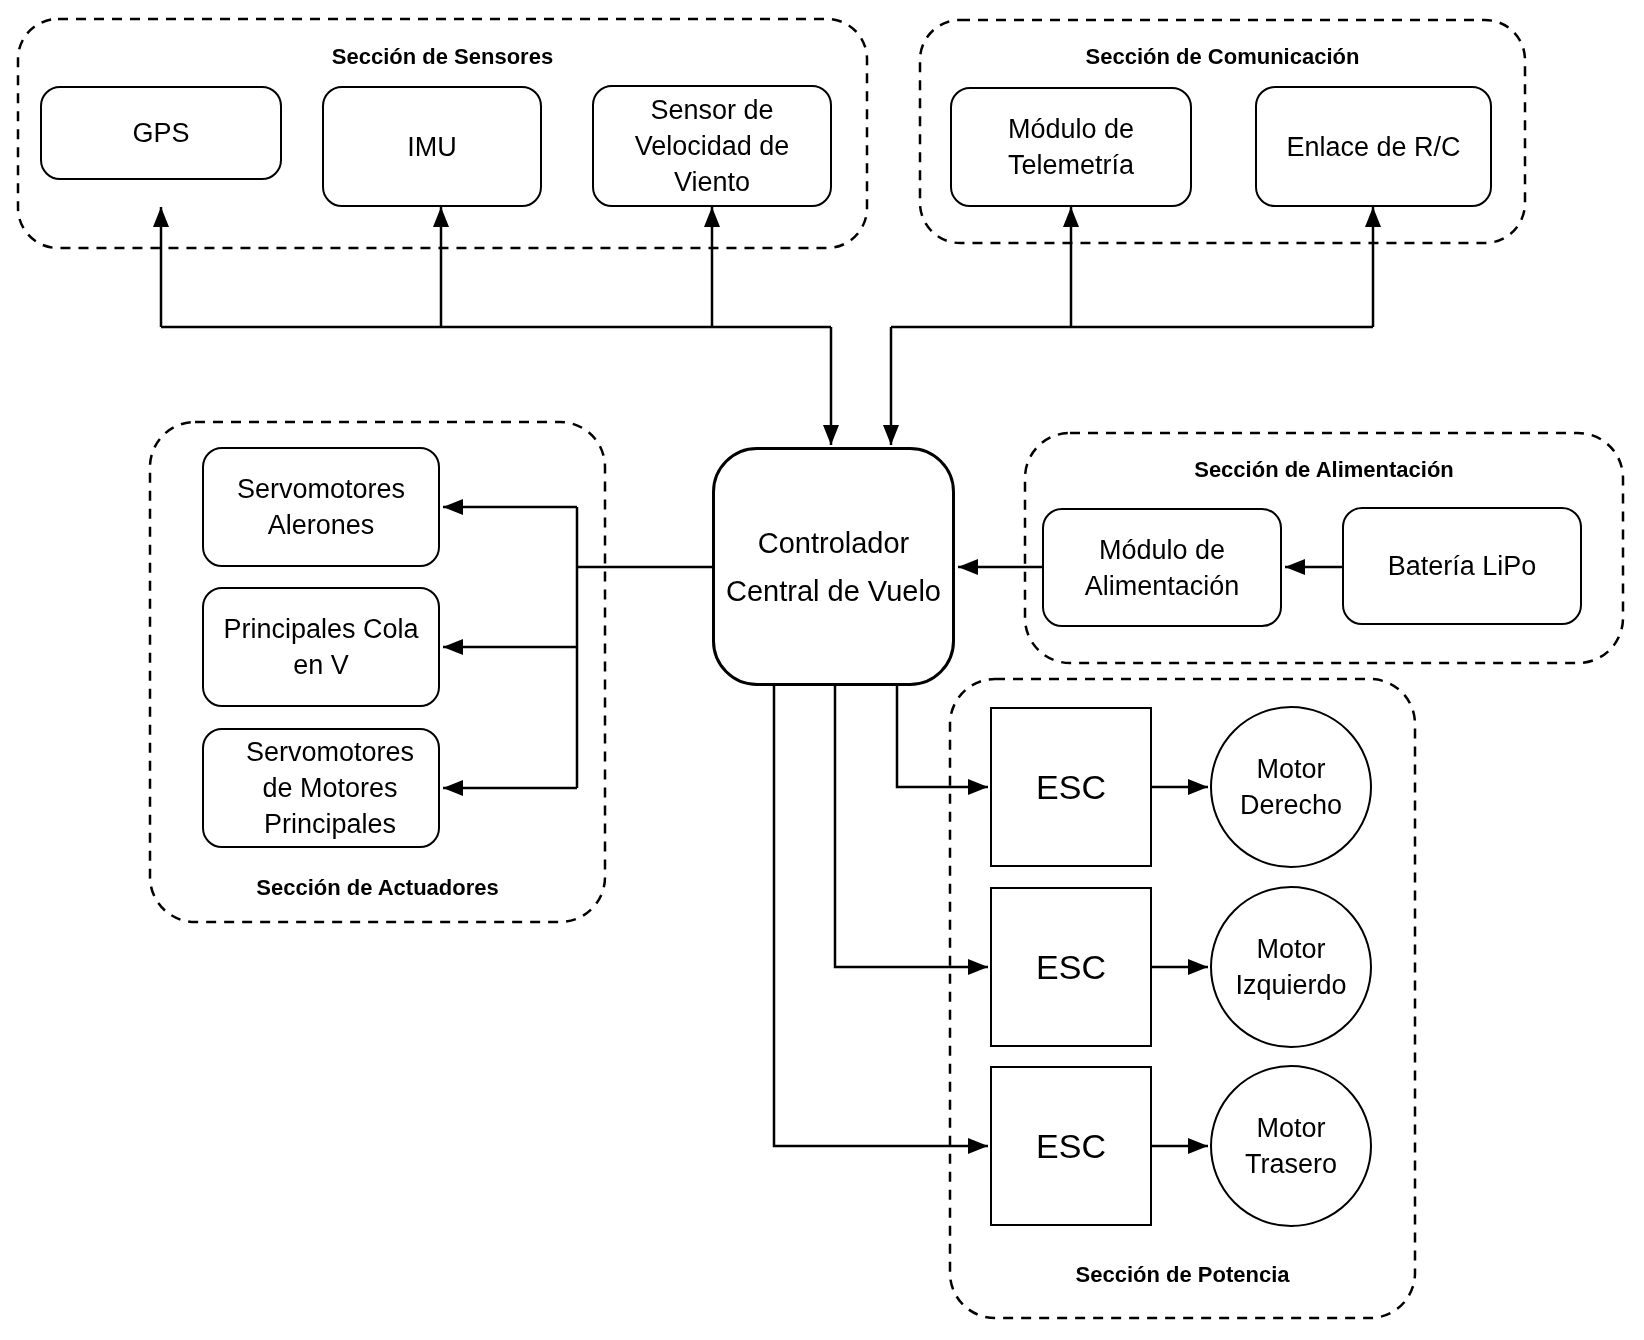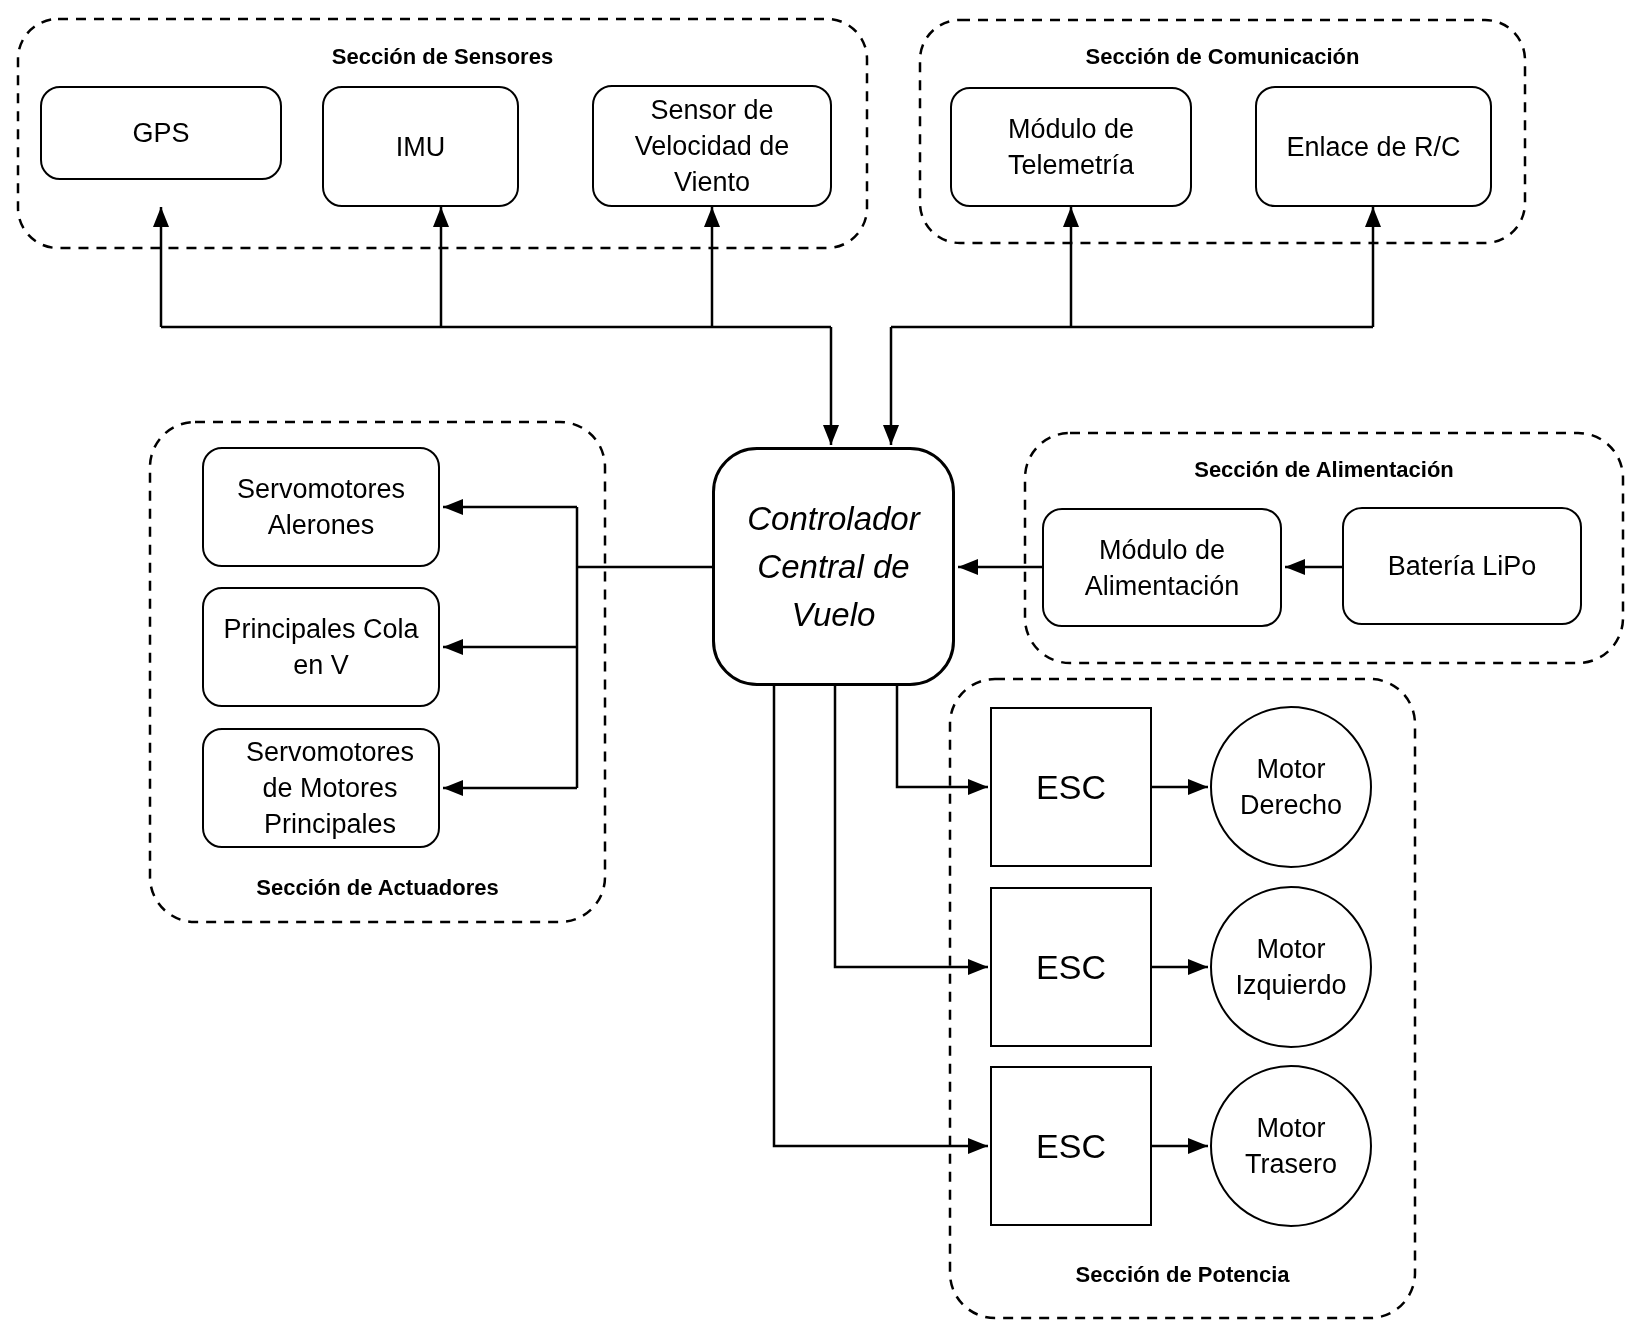--- a/index.html
+++ b/index.html
@@ -50,24 +50,23 @@
     align-items: center;
     justify-content: center;
     text-align: center;
     font-size: 27px;
     line-height: 36px;
     padding: 0 18px;
   }
   .node.big {
     border-radius: 45px;
     border-width: 3px;
-    font-size: 33px;
+    font-size: 29px;
     line-height: 48px;
     padding: 0 10px;
-    font-style: italic;
   }
   .node.square {
     border-radius: 0;
     border-width: 2px;
     font-size: 34px;
     padding: 0 20px;
   }
   .node.circle {
     border-radius: 50%;
     border-width: 2.5px;
@@ -121,21 +120,21 @@
     <path class="edge" d="M1152,1146 H1208" marker-end="url(#arrow)"></path>
   </svg>
 
   <div class="sec-label" style="left:18px;top:42px;width:849px;">Sección de Sensores</div>
   <div class="sec-label" style="left:920px;top:42px;width:605px;">Sección de Comunicación</div>
   <div class="sec-label" style="left:150px;top:873px;width:455px;">Sección de Actuadores</div>
   <div class="sec-label" style="left:1025px;top:455px;width:598px;">Sección de Alimentación</div>
   <div class="sec-label" style="left:950px;top:1260px;width:465px;">Sección de Potencia</div>
 
   <div class="node" style="left:40px;top:86px;width:242px;height:94px;">GPS</div>
-  <div class="node" style="left:322px;top:86px;width:197px;height:121px;">IMU</div>
+  <div class="node" style="left:322px;top:86px;width:220px;height:121px;">IMU</div>
   <div class="node" style="left:592px;top:85px;width:240px;height:122px;">Sensor de Velocidad de Viento</div>
 
   <div class="node" style="left:950px;top:87px;width:242px;height:120px;">Módulo de Telemetría</div>
   <div class="node" style="left:1255px;top:86px;width:237px;height:121px;">Enlace de R/C</div>
 
   <div class="node big" style="left:712px;top:447px;width:243px;height:239px;">Controlador Central de Vuelo</div>
 
   <div class="node" style="left:202px;top:447px;width:238px;height:120px;">Servomotores Alerones</div>
   <div class="node" style="left:202px;top:587px;width:238px;height:120px;">Principales Cola en V</div>
   <div class="node" style="left:202px;top:728px;width:238px;height:120px;padding-left:36px;">Servomotores de Motores Principales</div>

